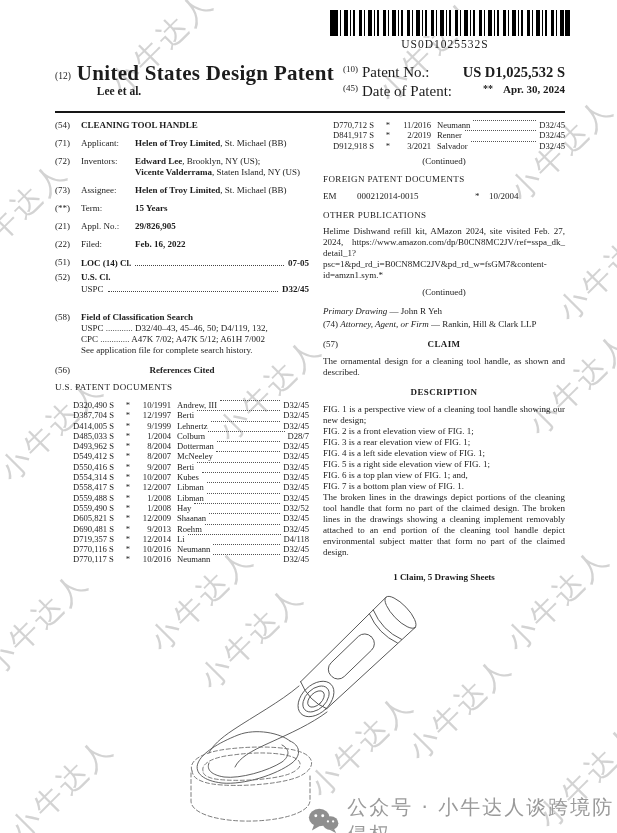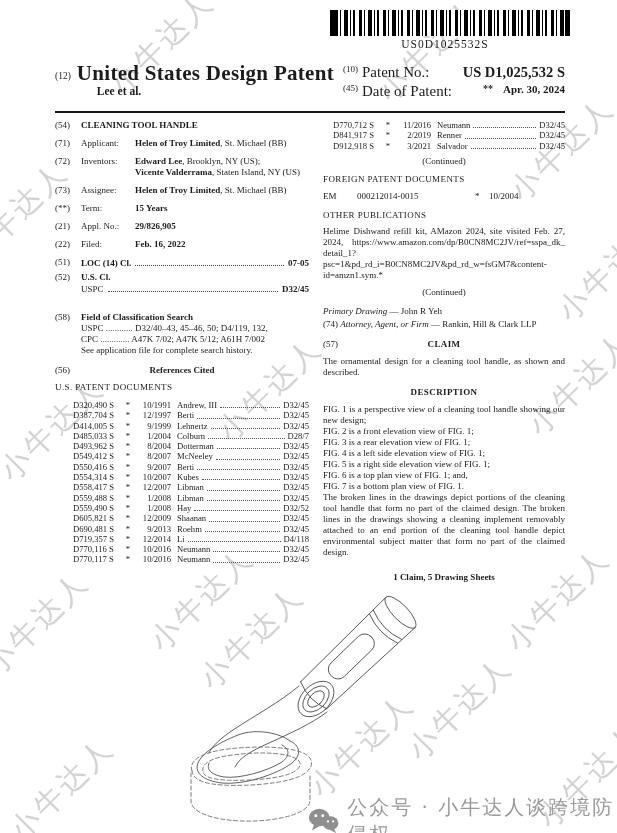--- a/index.html
+++ b/index.html
@@ -74,21 +74,21 @@
   .leader{flex:1;border-bottom:1px dotted #444;margin:0 4px 2px;height:8px;min-width:12px;}
   .row-flex{display:flex;align-items:baseline;}
   .right-align{text-align:right;}
 
   .sec-head{position:relative;text-align:center;margin:9px 0 6px;}
   .sec-code{position:absolute;left:0;top:0;font-weight:normal;}
   .caps{letter-spacing:0.4px;}
 
   
   .ref-table{padding-left:18px;margin-top:7px;}
-  .ref-row{display:flex;align-items:flex-end;font-size:8.6px;line-height:10.3px;}
+  .ref-row{display:flex;align-items:flex-start;font-size:8.6px;line-height:10.3px;}
   .rn{width:50px;flex:none;}
   .rs{width:10px;flex:none;text-align:center;}
   .rd{width:38px;flex:none;text-align:right;}
   .ra{margin-left:6px;flex:none;}
   .rl{flex:1;border-bottom:1px dotted #555;margin:0 3px 2px;min-width:8px;}
   .rc{flex:none;}
   .centered{}
   .continued{text-align:center;margin:5px 0 7px;}
 
   .foreign-row{display:flex;margin:4px 0 8px;}

